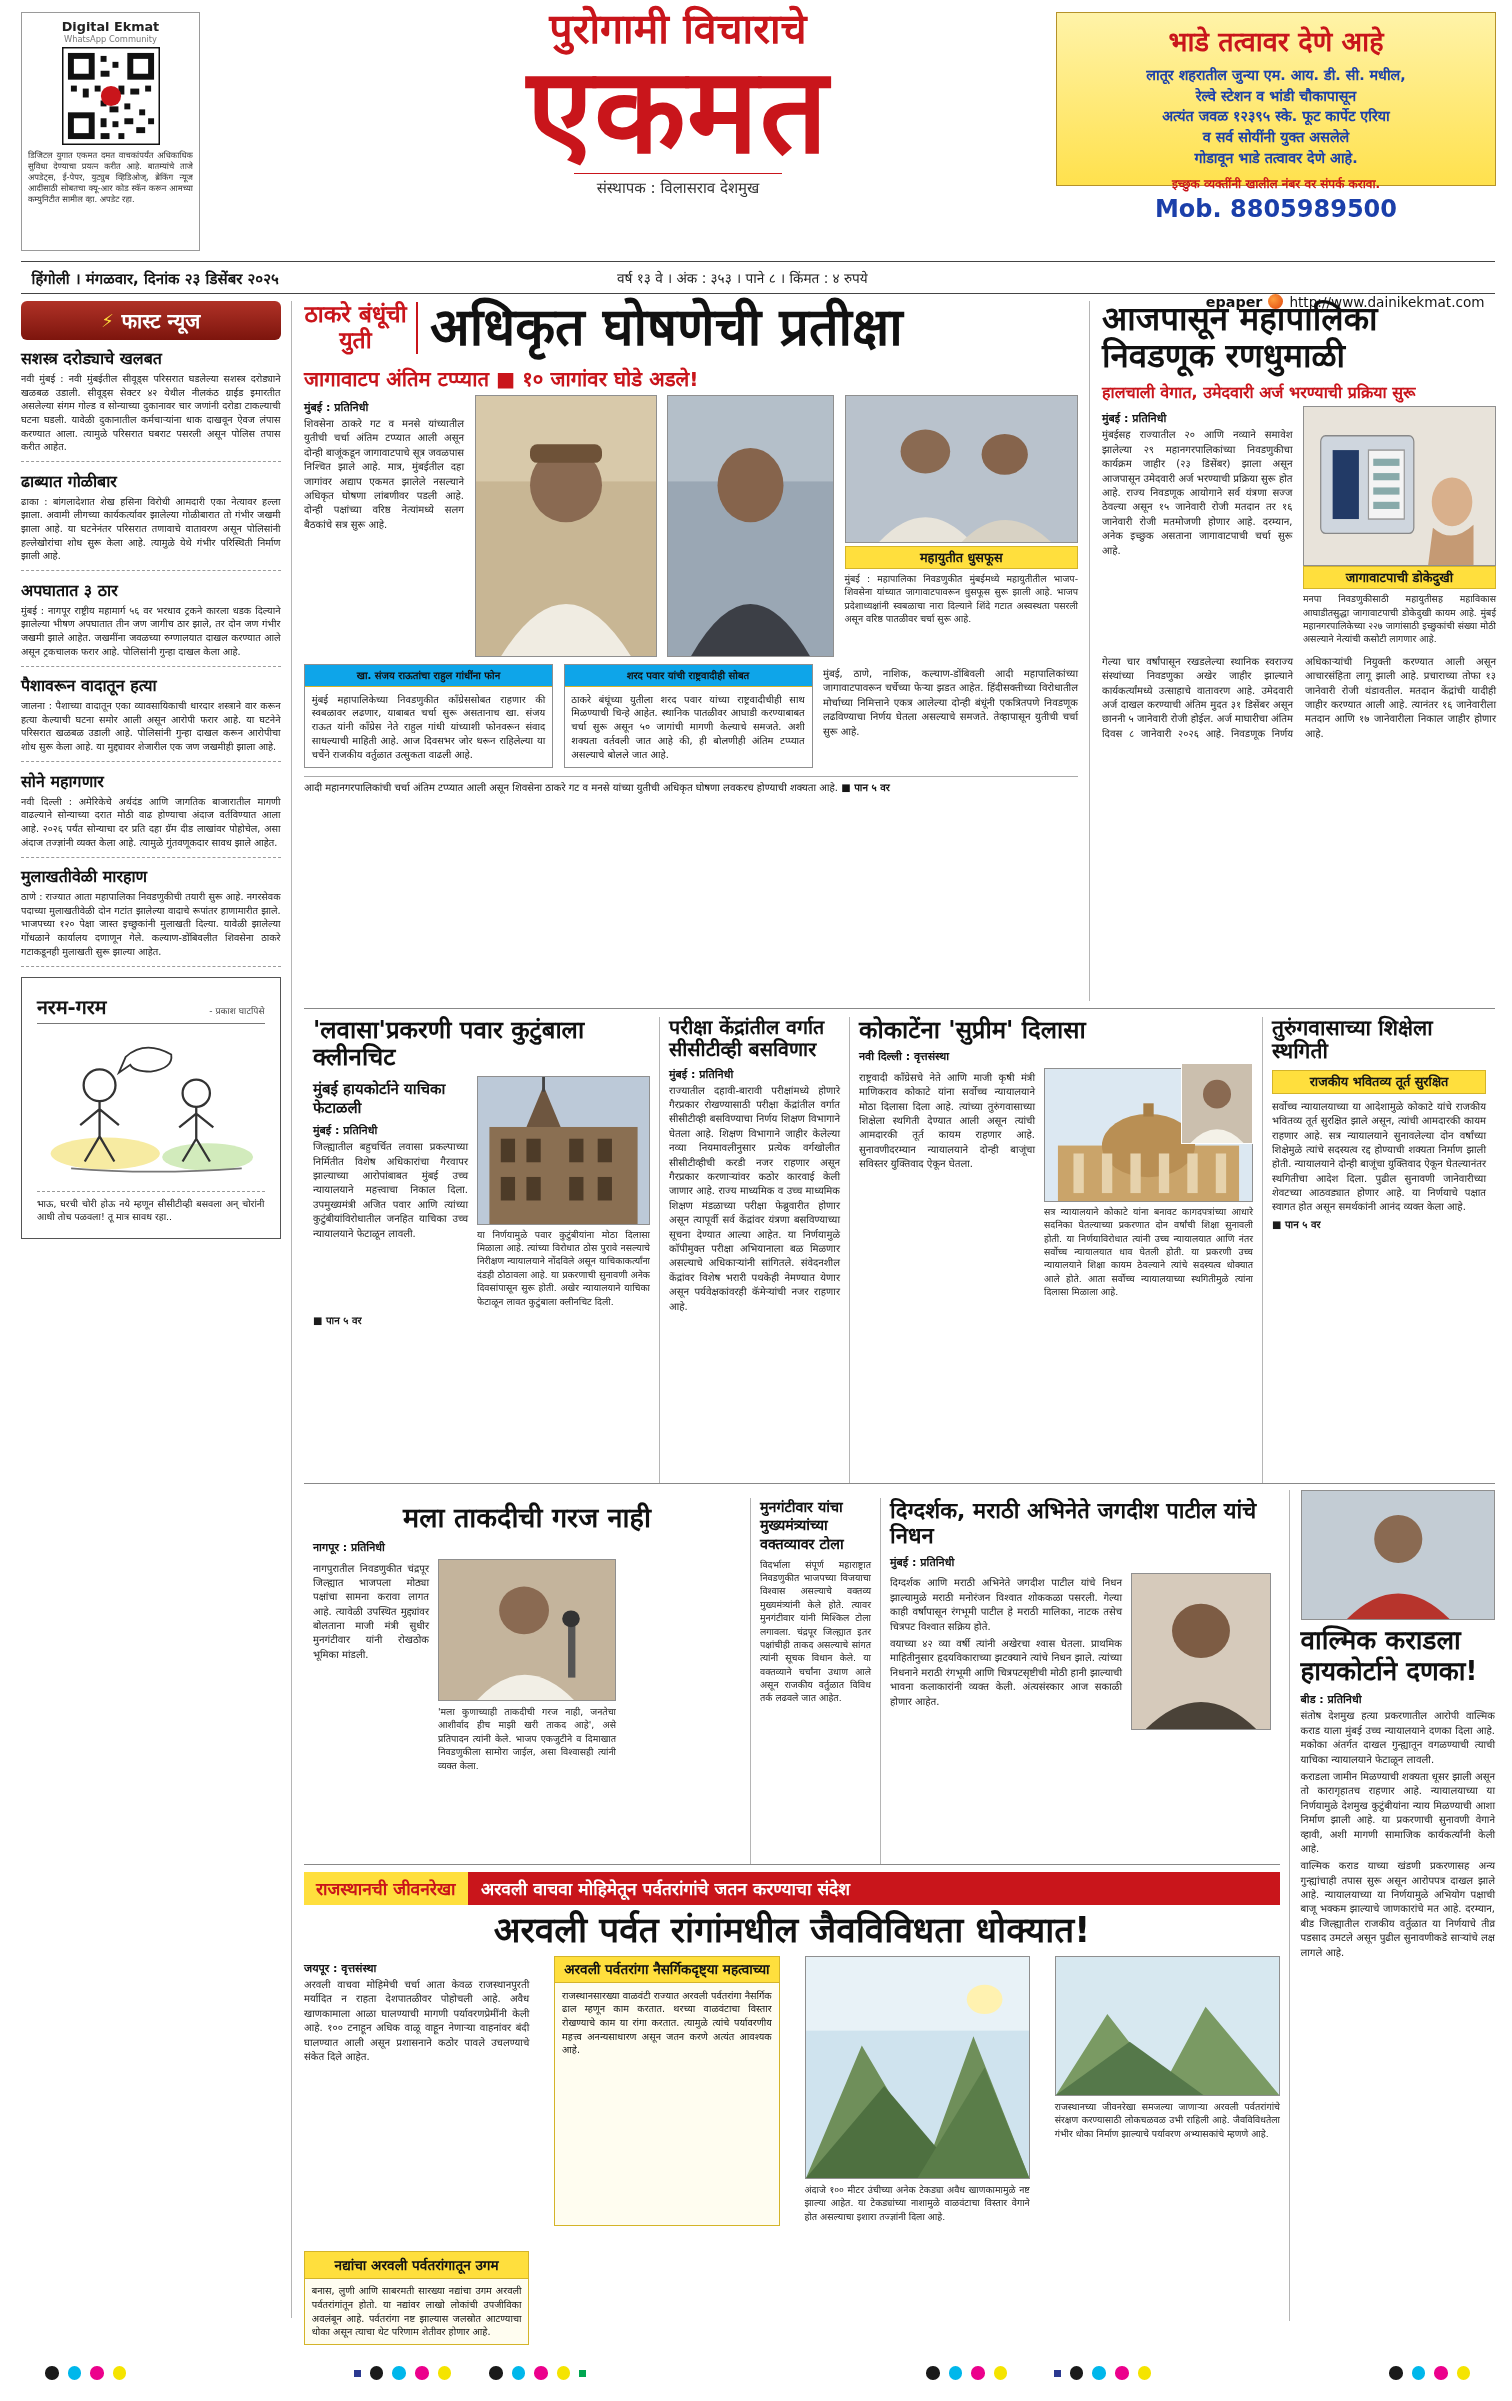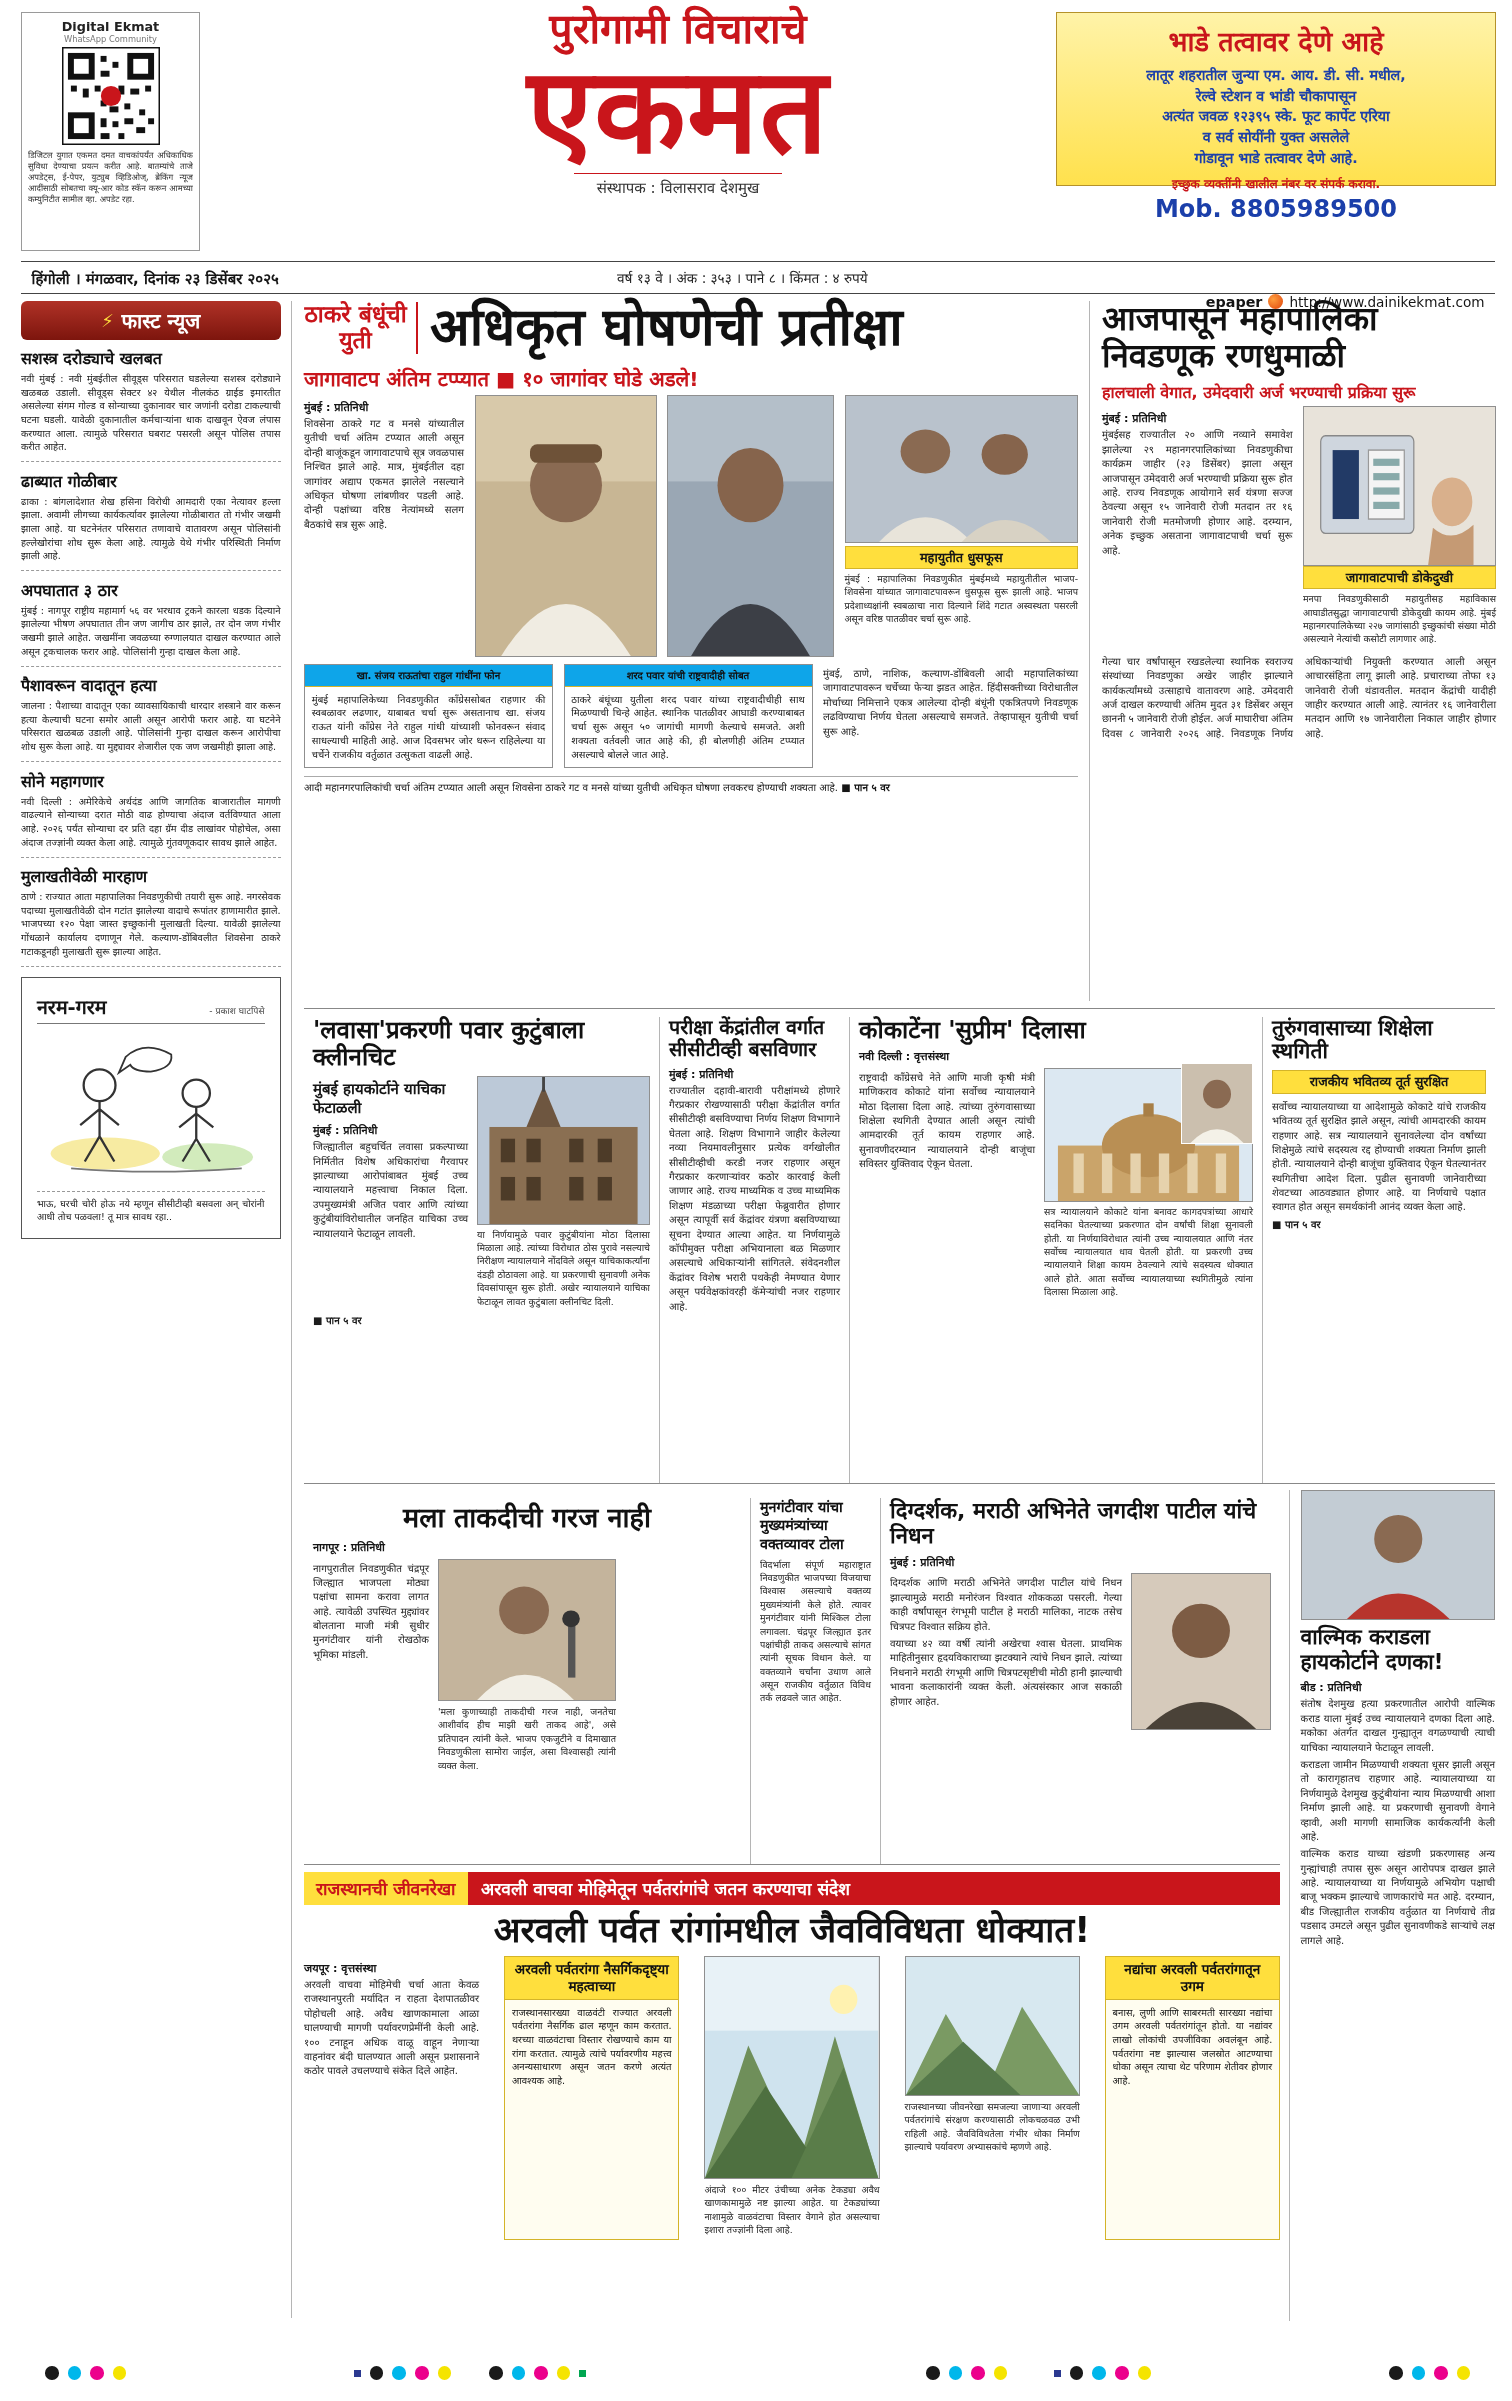--- a/index.html
+++ b/index.html
@@ -123,31 +123,31 @@
   .strength-grid .photo{height:142px;margin-bottom:4.5px;}
   .art-f h4{font-size:14.3px;line-height:1.3;margin-bottom:4.5px;}
   .art-g h3{font-size:22px;line-height:1.18;}
   .obit-grid{display:grid;grid-template-columns:1fr 140px;gap:9px;margin-top:4.5px;}
   .obit-grid .photo{height:157px;}
 
   
   .karad{position:absolute;left:1289px;top:1490px;width:206px;height:831px;
     border-left:0.8px solid #b5b5b5;padding-left:10.5px;}
   .karad .photo{height:130px;margin-bottom:4.5px;}
-  .karad h3{font-size:21px;line-height:1.2;}
+  .karad h3{font-size:26px;line-height:1.2;}
 
   
   .aravali{position:absolute;left:304px;top:1872px;width:976px;height:449px;}
   .strip{display:flex;height:33px;margin-bottom:6px;}
   .strip .tag{background:#ffdf3d;color:#c9151b;font-weight:bold;font-size:17.3px;
     display:flex;align-items:center;padding:0 12px;white-space:nowrap;}
   .strip .txt{background:#c9151b;color:#fff;font-weight:bold;font-size:17.3px;flex:1;
     display:flex;align-items:center;padding:0 13.6px;}
   .aravali h2{font-size:35px;text-align:center;line-height:1.1;margin:3px 0 6px;}
-  .arv-grid{display:grid;grid-template-columns:repeat(5,1fr);gap:25px;}
+  .arv-grid{display:grid;grid-template-columns:repeat(4,1fr);gap:25px;}
   .ybox{border:0.8px solid #d4b429;background:#fffdf0;}
   .ybox h4{background:#ffdf3d;border-bottom:0.8px solid #d4b429;font-size:13.6px;line-height:1.25;
     text-align:center;padding:4.5px 6px;}
   .ybox p{padding:5.3px 6.8px;font-size:9.6px;line-height:1.42;text-align:justify;}
   .arv-grid .photo.tall{height:223px;margin-bottom:4.5px;}
   .arv-grid .photo.short{height:140px;margin-bottom:4.5px;}
 
   
   .regrp{position:absolute;bottom:21px;display:flex;gap:9px;align-items:center;}
   .dot{width:13.6px;height:13.6px;border-radius:50%;display:inline-block;}

